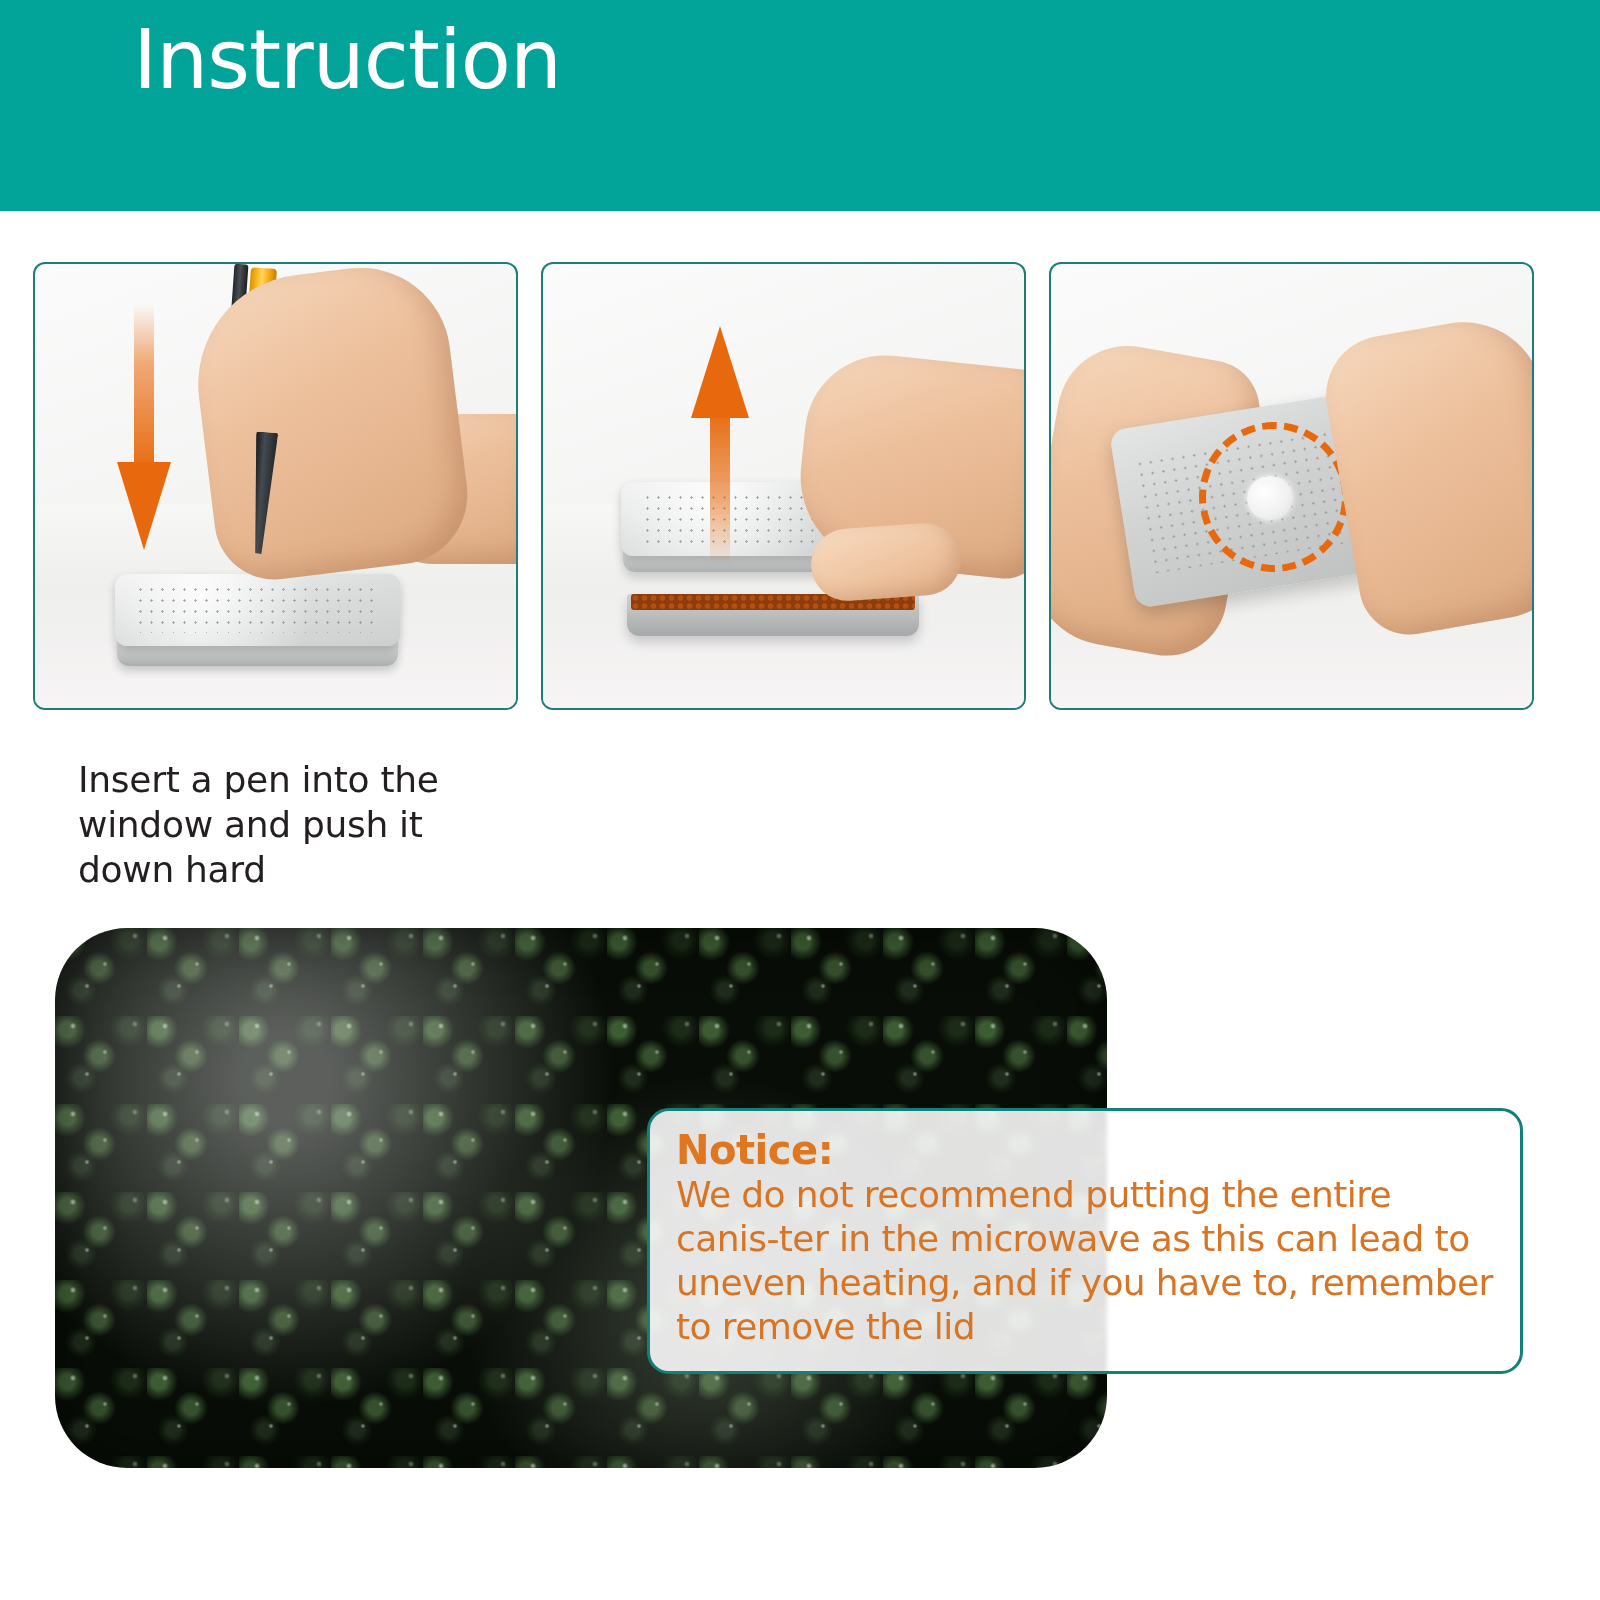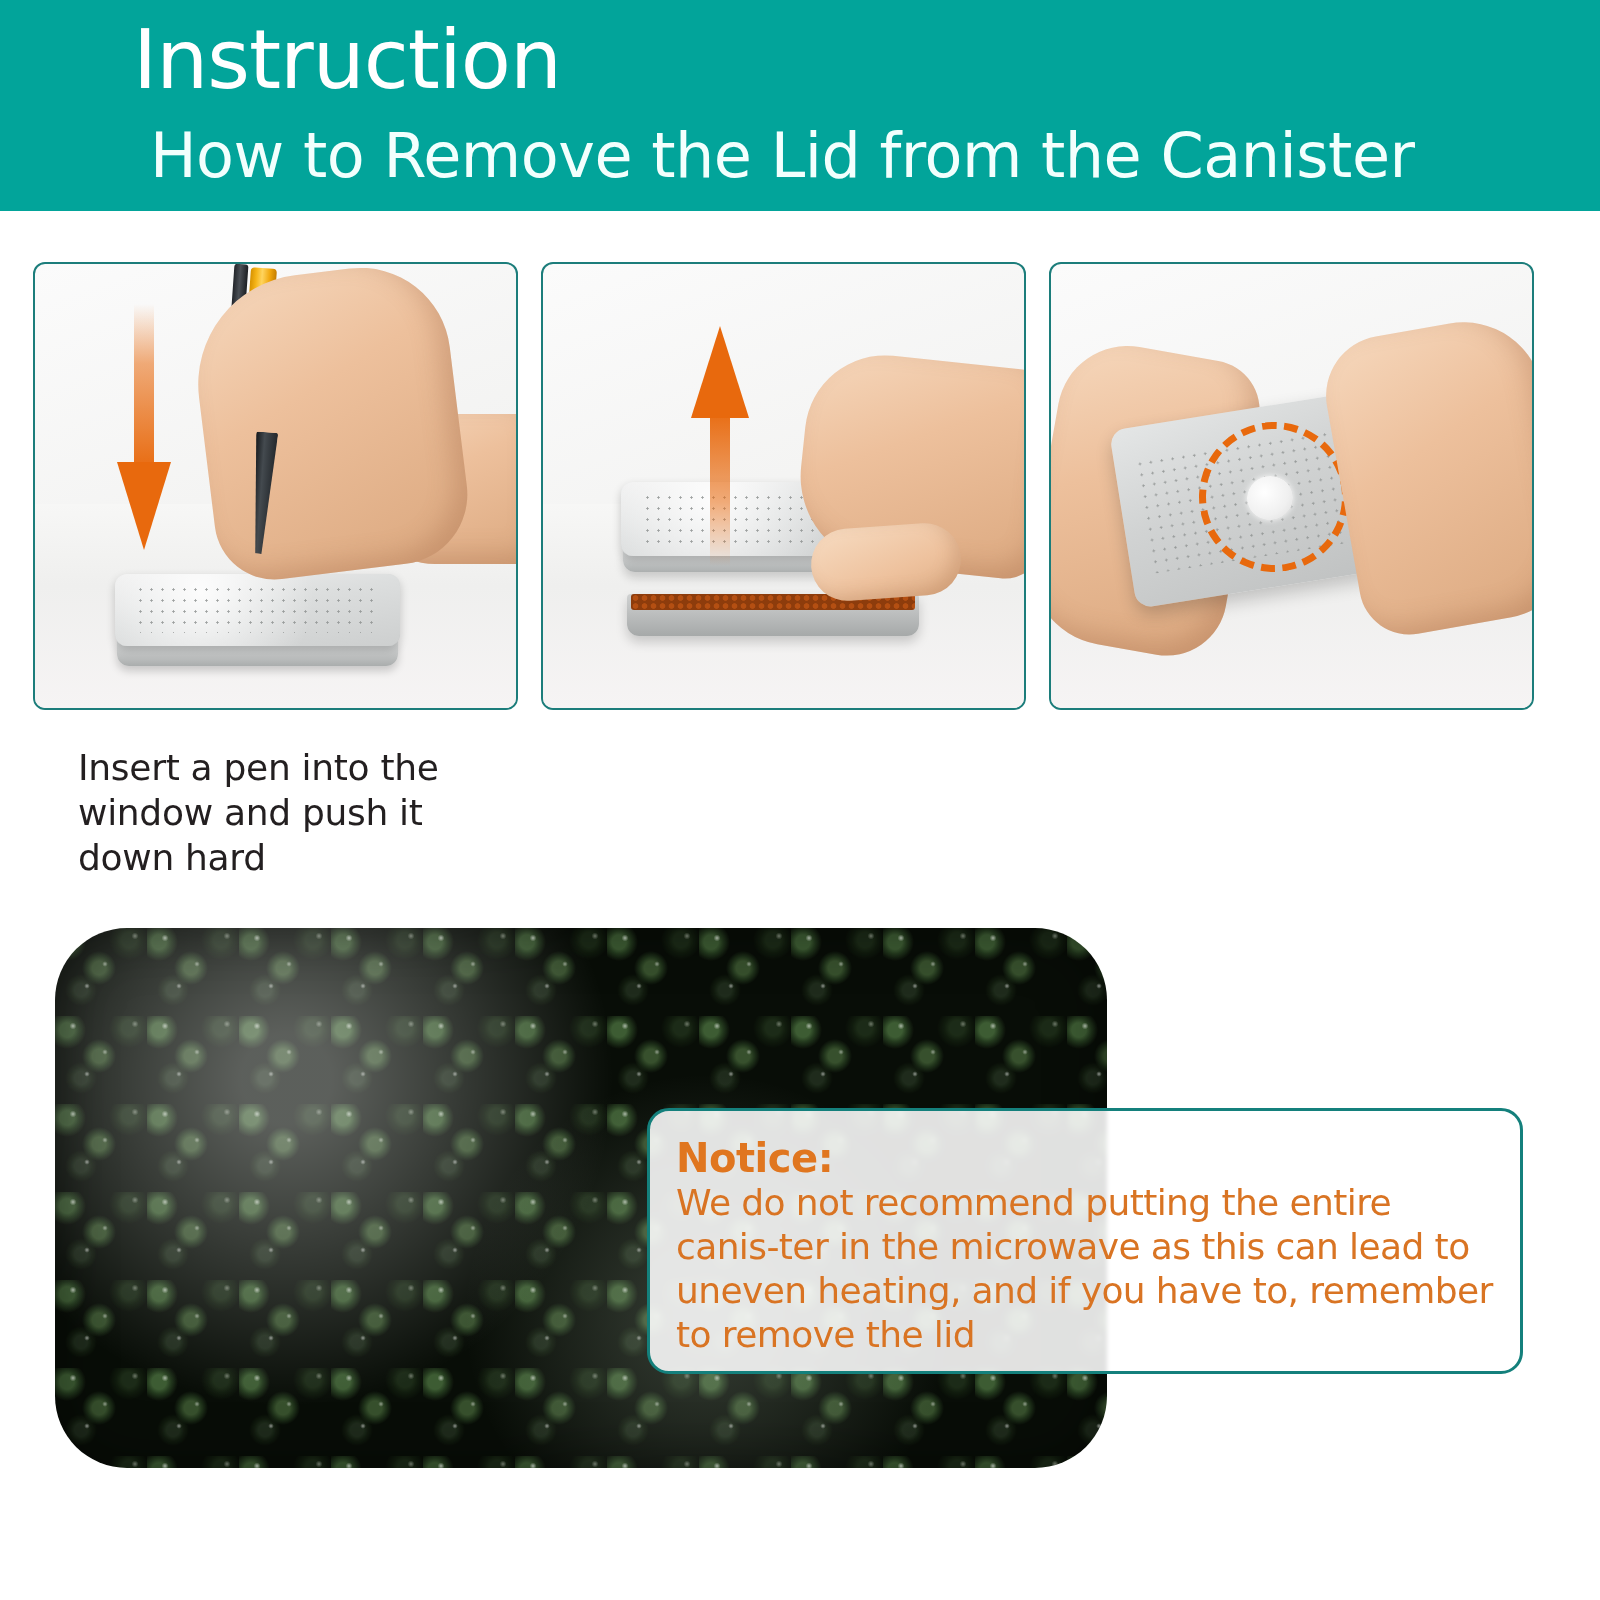--- a/index.html
+++ b/index.html
@@ -191,20 +191,21 @@
     transform:rotate(-9deg);
   }
 
   
   .caption {
     position:absolute;
     font-family:"DejaVu Sans", sans-serif;
     font-size:36px; line-height:45px;
     color:#231f20;
     letter-spacing:-0.3px;
+    margin-top:12px;
   }
   .cap1 { left:78px; top:745px; width:430px; }
   .cap2 { left:565px; top:745px; width:440px; }
   .cap3 { left:1055px; top:745px; width:505px; }
 
   
   .beads-photo {
     position:absolute; left:55px; top:928px; width:1052px; height:540px;
     border-radius:72px;
     overflow:hidden;
@@ -229,21 +230,21 @@
     background-size:92px 88px;
     mix-blend-mode:screen;
   }
 
   
   .notice {
     position:absolute; left:647px; top:1108px; width:876px; height:266px;
     border:3px solid #14807c;
     border-radius:22px;
     background:rgba(255,255,255,.88);
-    padding:24px 26px 16px 26px;
+    padding:16px 26px 16px 26px;
     backdrop-filter:blur(2px);
   }
   .notice-title {
     font-family:"DejaVu Sans", sans-serif;
     font-size:40px; line-height:46px; font-weight:700;
     color:#e0761f;
     letter-spacing:-0.5px;
   }
   .notice-body {
     font-family:"DejaVu Sans", sans-serif;
@@ -253,21 +254,20 @@
     margin-top:0;
   }
 </style>
 </head>
 <body>
 
 <div class="page">
 
   <div class="header">
     <div class="header-title">Instruction</div>
-    <div class="header-subtitle">How to Remove the Lid from the Canister</div>
   </div>
 
   <div class="steps">
 
     <div class="step s1">
       <div class="photo">
         <div class="tabletop"></div>
 
         <div class="tin1-side"></div>
         <div class="tin tin1">

